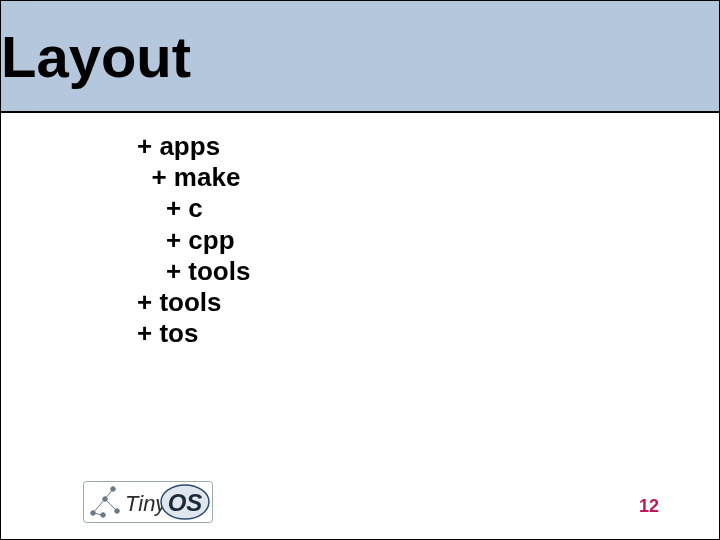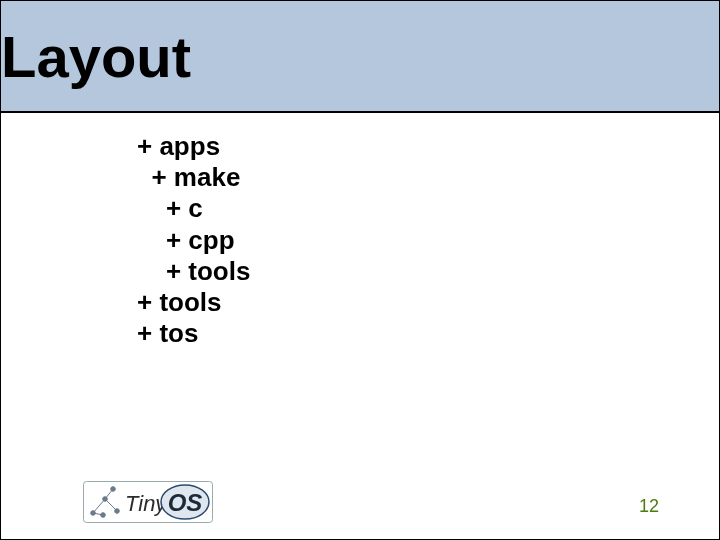--- a/index.html
+++ b/index.html
@@ -46,22 +46,22 @@
   }
   .tree-row {
     white-space: pre;
     margin-left: 44px;
   }
   .page-number {
     position: absolute;
     right: 60px;
     bottom: 22px;
     font-size: 18px;
-    color: #4d7c0f;
-    font-weight: normal;
+    color: #be185d;
+    font-weight: bold;
   }
   .logo {
     position: absolute;
     left: 82px;
     bottom: 16px;
     width: 130px;
     height: 42px;
   }
   .logo svg {
     width: 100%;

